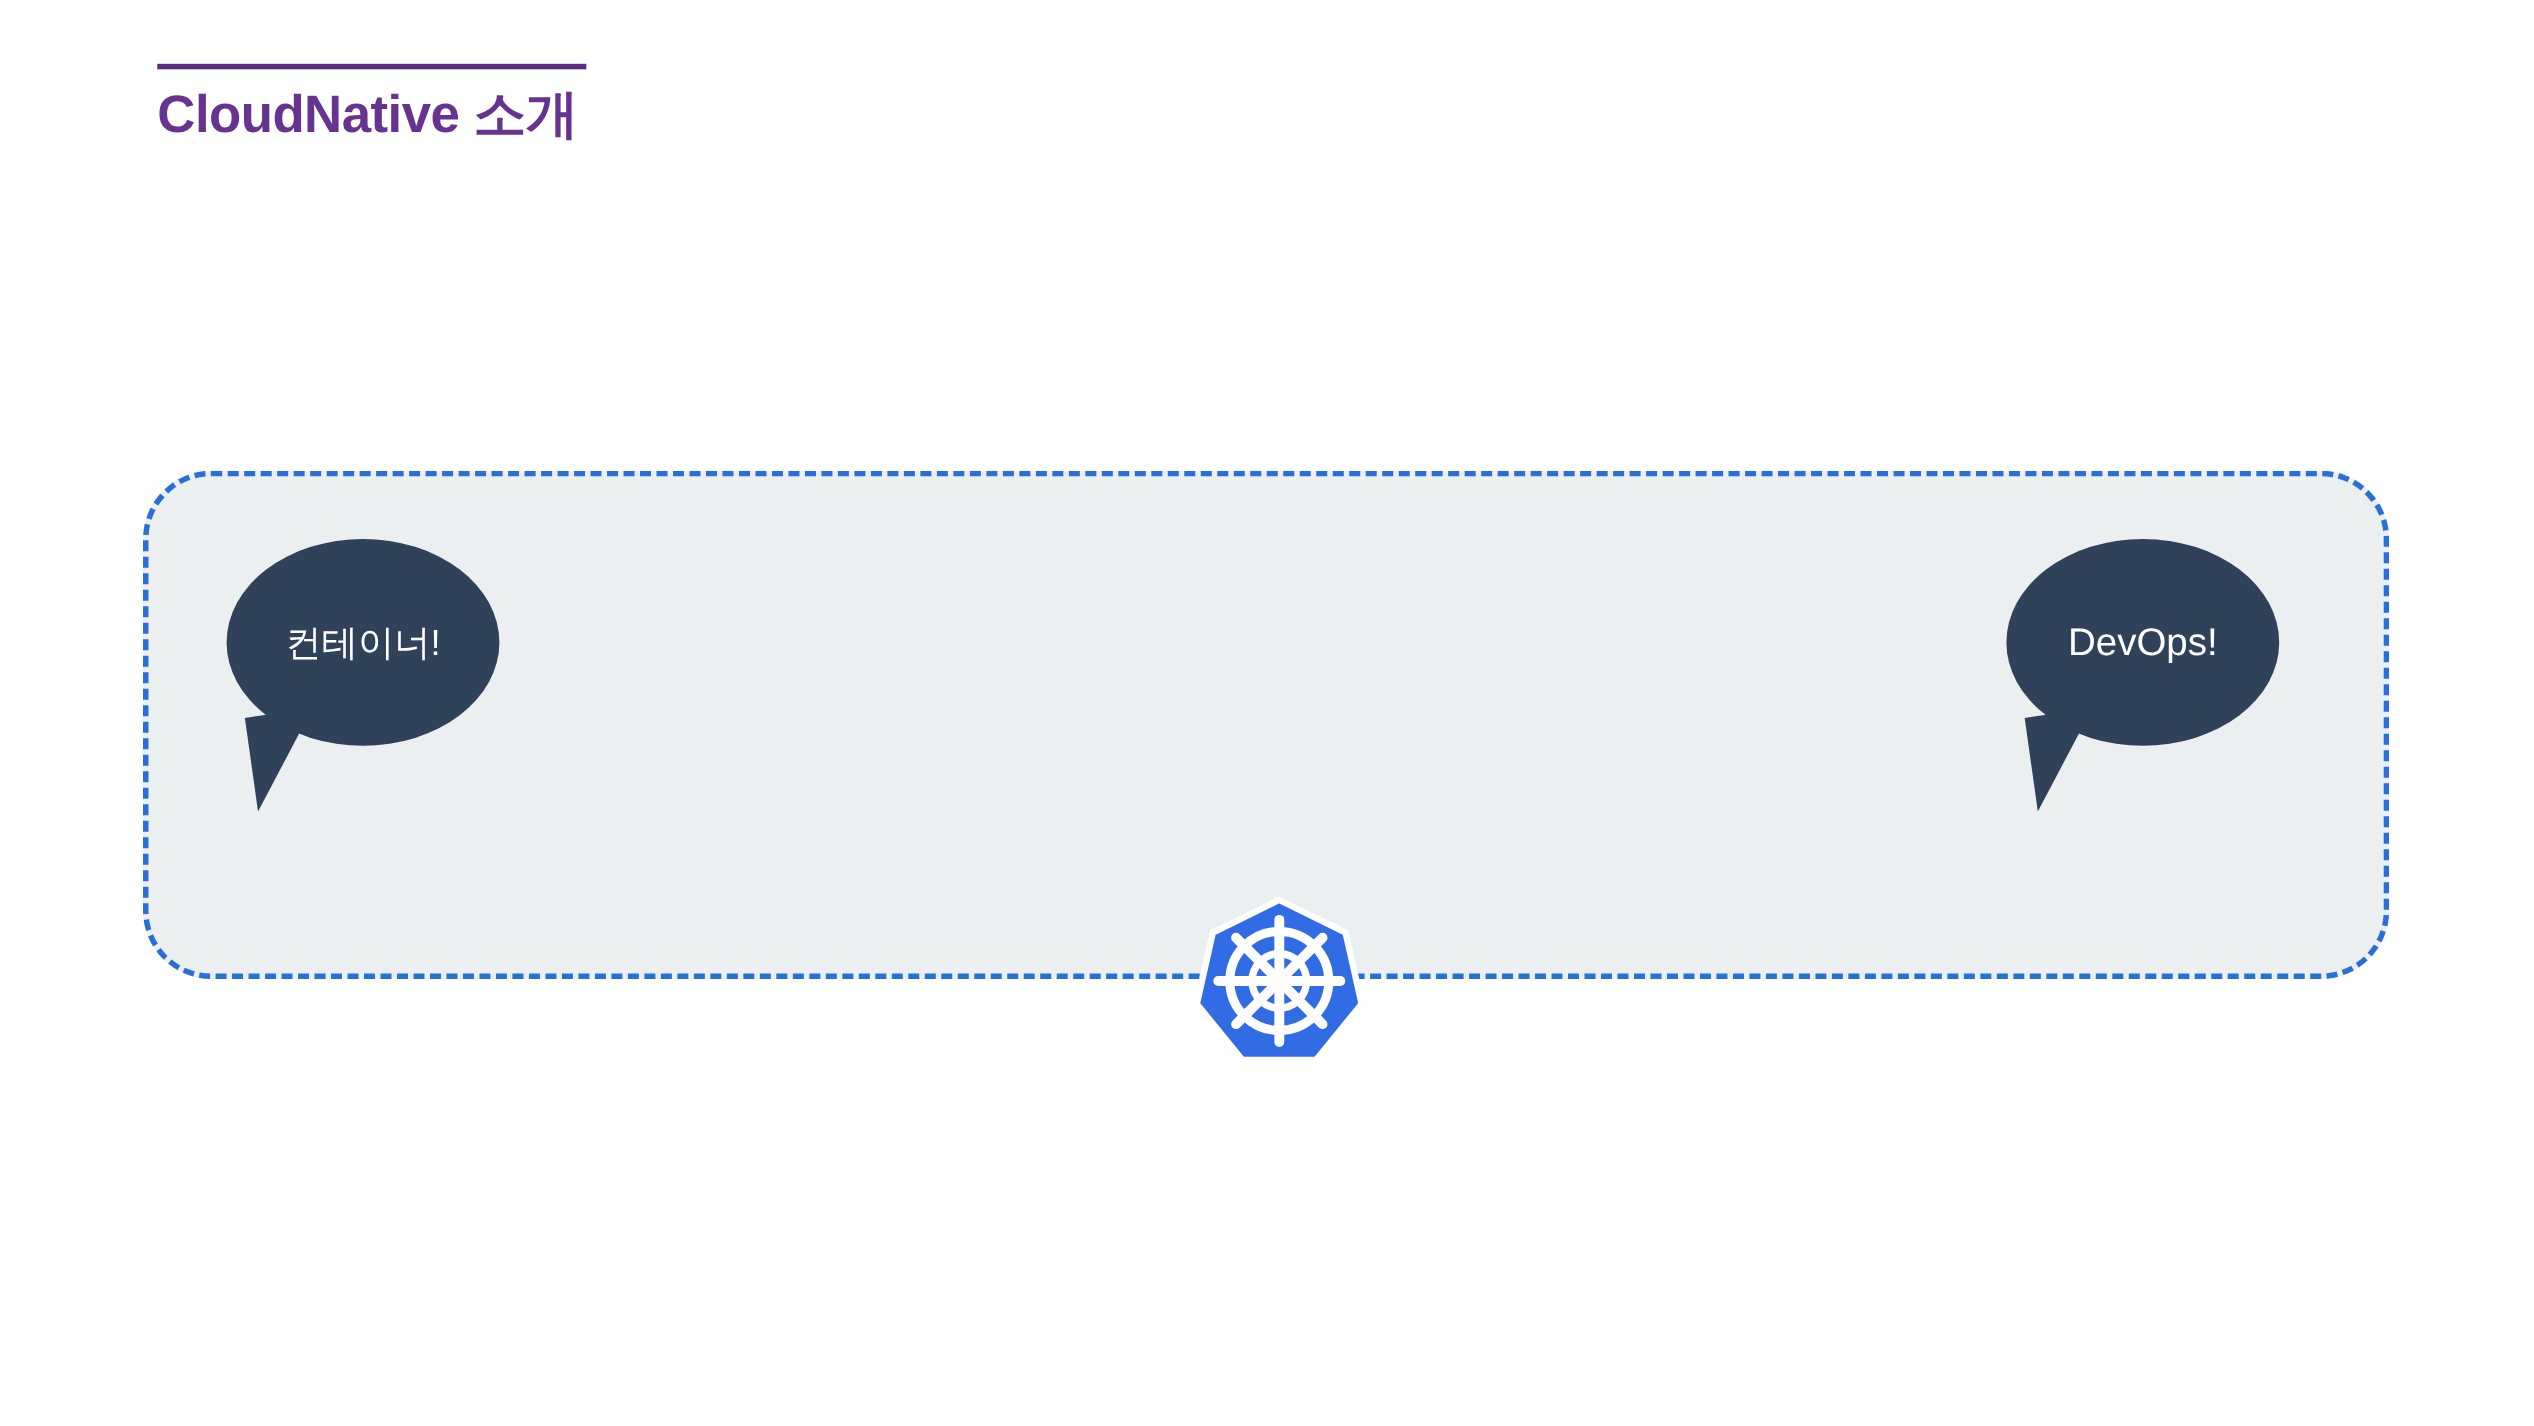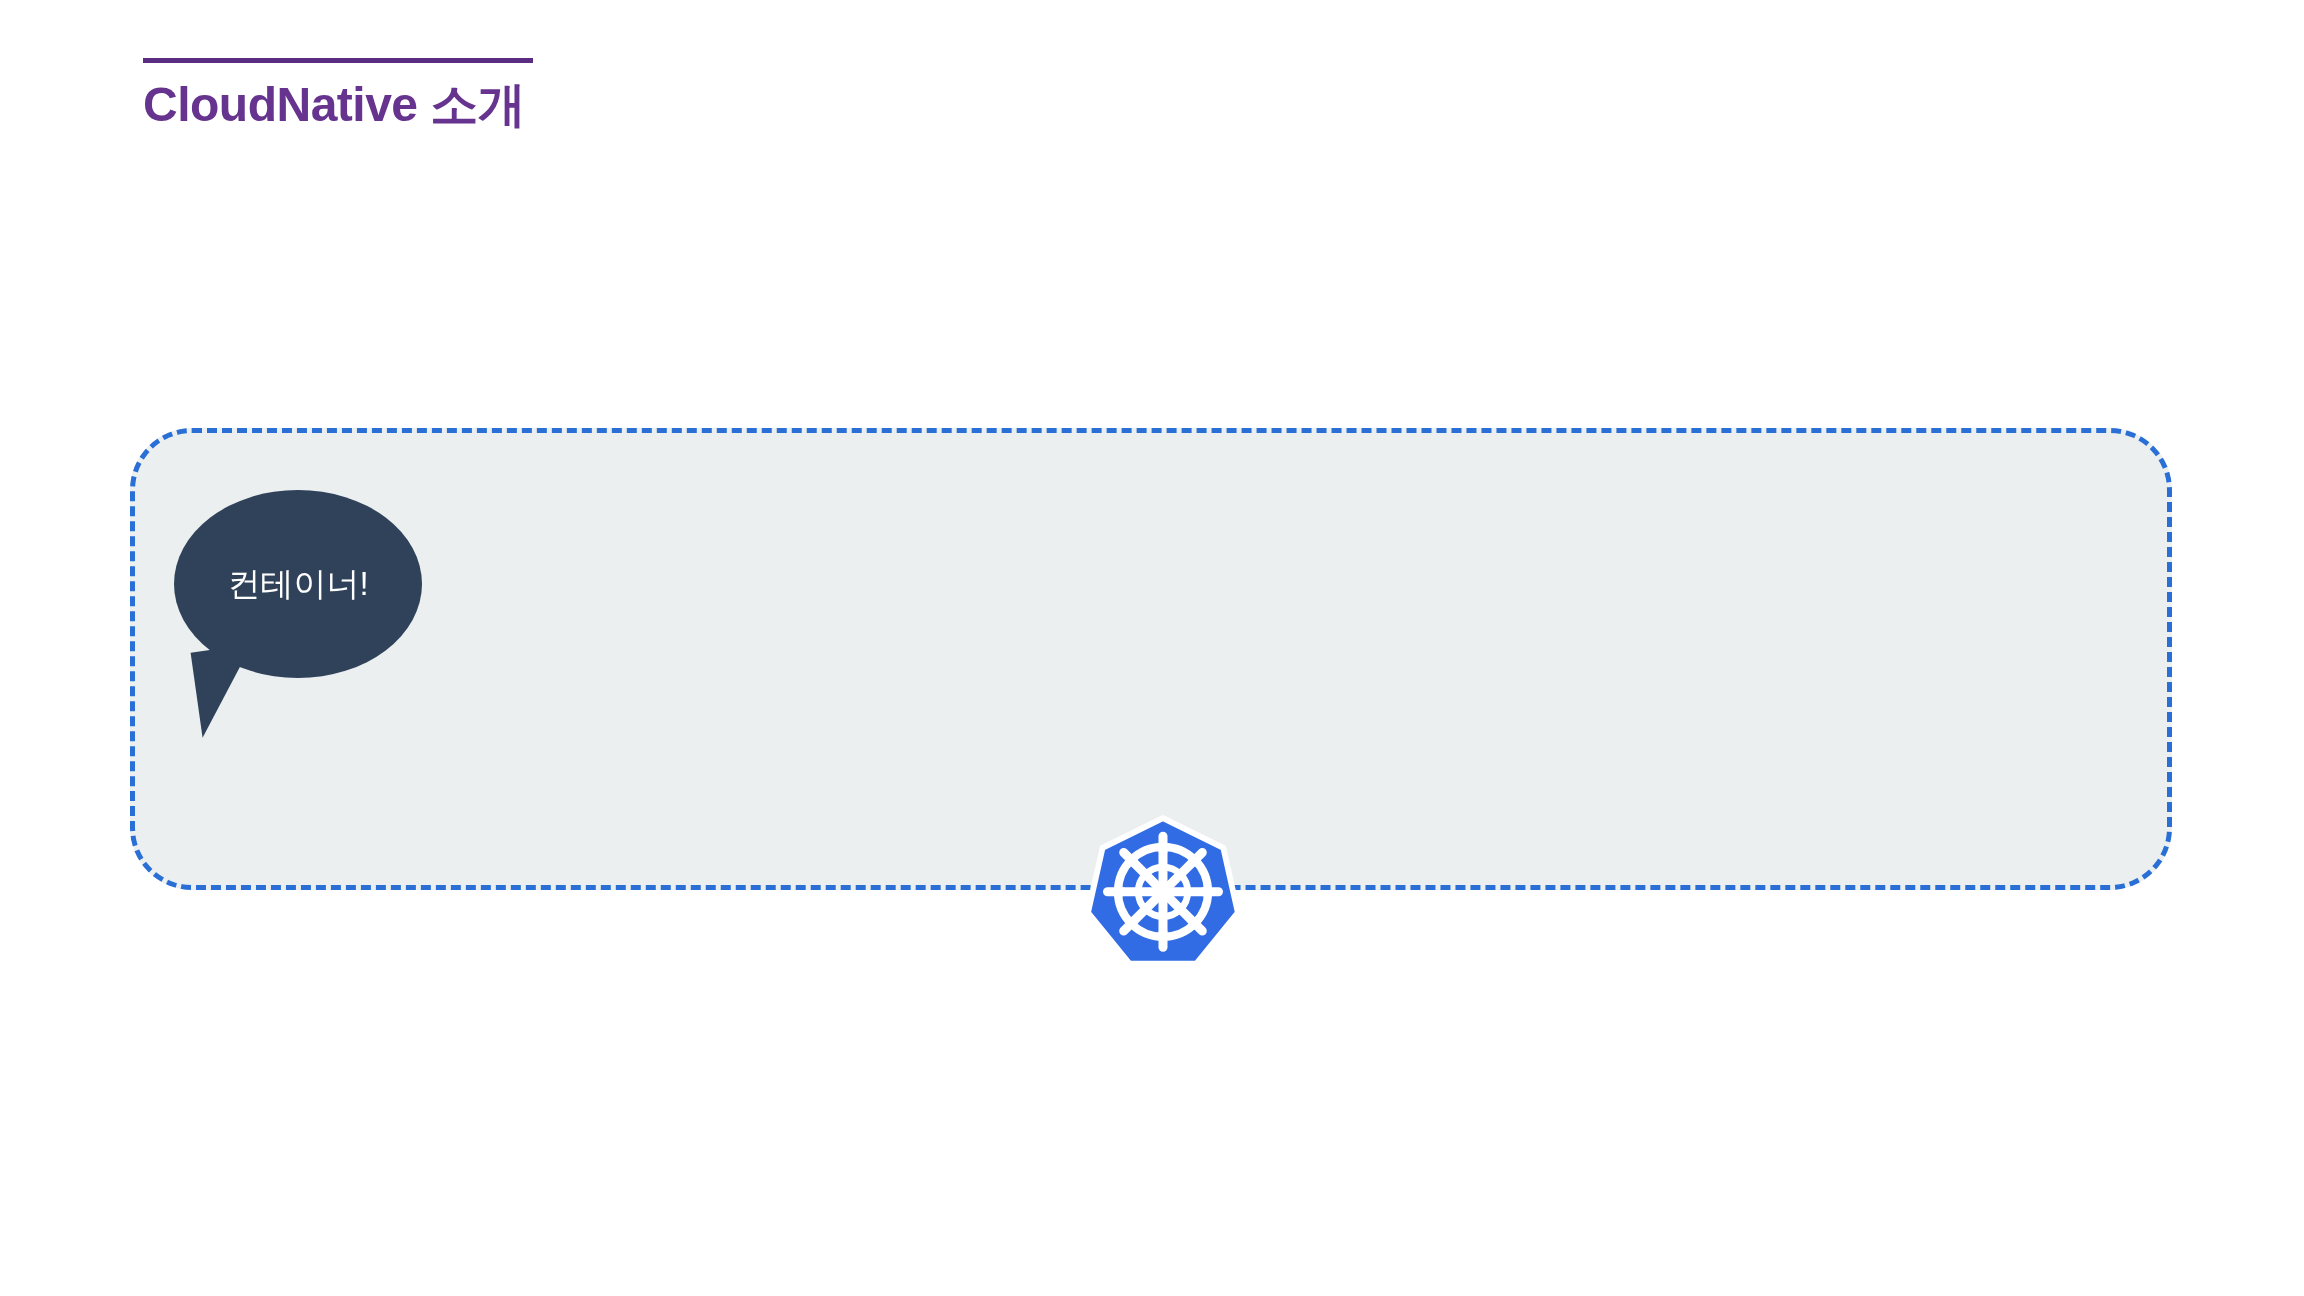--- a/index.html
+++ b/index.html
@@ -53,21 +53,21 @@
   
   #bubble-row {
     position: absolute;
     left: 130px;
     top: 428px;
     width: 2042px;
     height: 462px;
     display: flex;
     align-items: flex-start;
     justify-content: space-between;
-    padding: 62px 100px 0 44px;
+    padding: 62px 100px 0 76px;
     box-sizing: border-box;
     pointer-events: none;
   }
 
   .bubble {
     position: relative;
     width: 248px;
     height: 188px;
     flex: 0 0 auto;
     pointer-events: auto;
@@ -135,20 +135,26 @@
     <div class="bubble-tail"></div>
     <div class="bubble-body">
       <span class="bubble-label">컨테이너!</span>
     </div>
   </div>
 
 
 
 
 
+  <div class="bubble">
+    <div class="bubble-tail"></div>
+    <div class="bubble-body">
+      <span class="bubble-label latin">DevOps!</span>
+    </div>
+  </div>
 
 </div>
 
 <div id="k8s-logo">
   <svg viewBox="0 0 100 105" xmlns="http://www.w3.org/2000/svg">
     <polygon points="50,2 91.5,22.5 101.5,67 73,102 27,102 -1.5,67 8.5,22.5" fill="#326ce5" stroke="#ffffff" stroke-width="4" stroke-linejoin="round" transform="translate(0,1) scale(0.97) translate(1.5,1)"></polygon>
     <g fill="#ffffff" stroke="#ffffff" stroke-width="1">
 
       <circle cx="50" cy="53" r="5.2"></circle>
 

